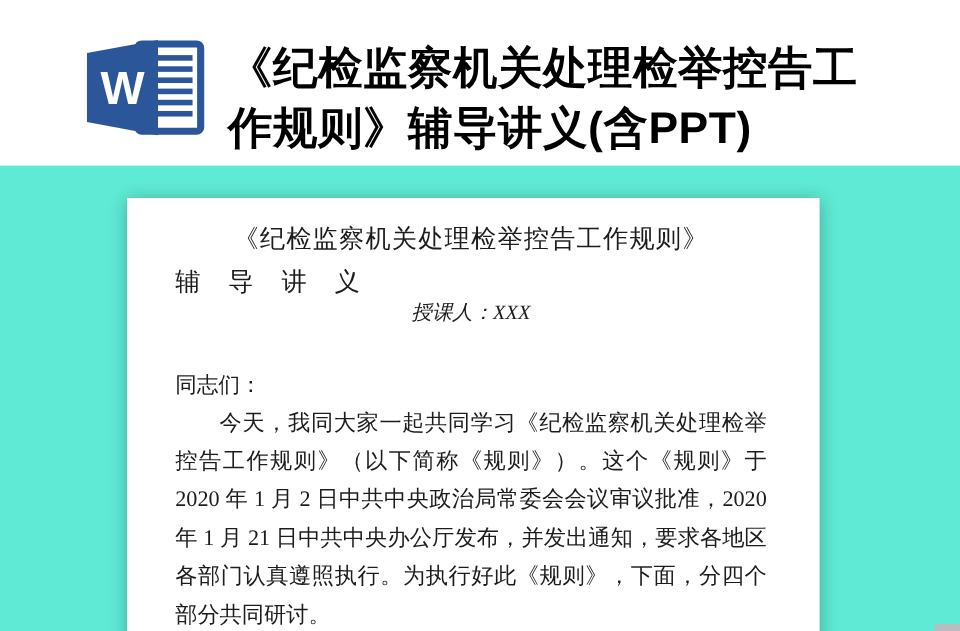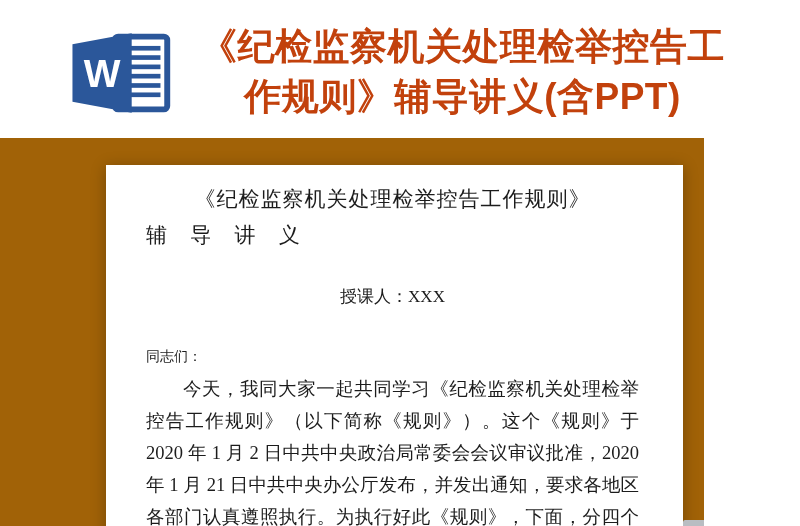--- a/index.html
+++ b/index.html
@@ -19,37 +19,36 @@
     display: flex;
     align-items: center;
   }
   .word-icon-wrap {
     position: absolute;
     left: 64px; top: 30px;
     width: 110px; height: 86px;
   }
   .header-title {
     position: absolute;
-    left: 190px; top: 22px;
+    left: 190px; top: 32px;
     width: 545px;
     font-size: 37px;
     line-height: 50px;
     font-weight: 600;
-    color: #c2410c;
+    color: #000000;
     letter-spacing: 0.5px;
     font-family: "Liberation Sans", sans-serif;
-    text-align: center;
   }
 
   
   .preview-area {
     position: absolute;
     left: 0; top: 138px;
-    width: 704px; height: 388px;
-    background: #a16207;
+    width: 800px; height: 388px;
+    background: #5eead4;
     overflow: hidden;
   }
   .doc-page {
     position: absolute;
     left: 106px; top: 27px;  
     width: 577px; height: 430px;
     background: #ffffff;
     box-shadow: 0 2px 14px rgba(0,0,0,0.28);
     padding: 20px 44px 0 40px;
     font-family: "Liberation Serif", serif;
@@ -65,24 +64,24 @@
   .doc-subtitle {
     font-size: 21px;
     line-height: 28px;
     margin-top: 8px;
     word-spacing: 18px;
   }
   .doc-lecturer {
     text-align: center;
     font-size: 17px;
     line-height: 24px;
-    margin-top: 36px;
+    font-style: italic;
   }
   .doc-salutation {
-    font-size: 14px;
+    font-size: 18px;
     line-height: 32px;
     margin-top: 32px;
   }
   .doc-body {
     font-size: 18.5px;
     line-height: 32px;
     text-align: justify;
     text-indent: 2em;
   }
 

